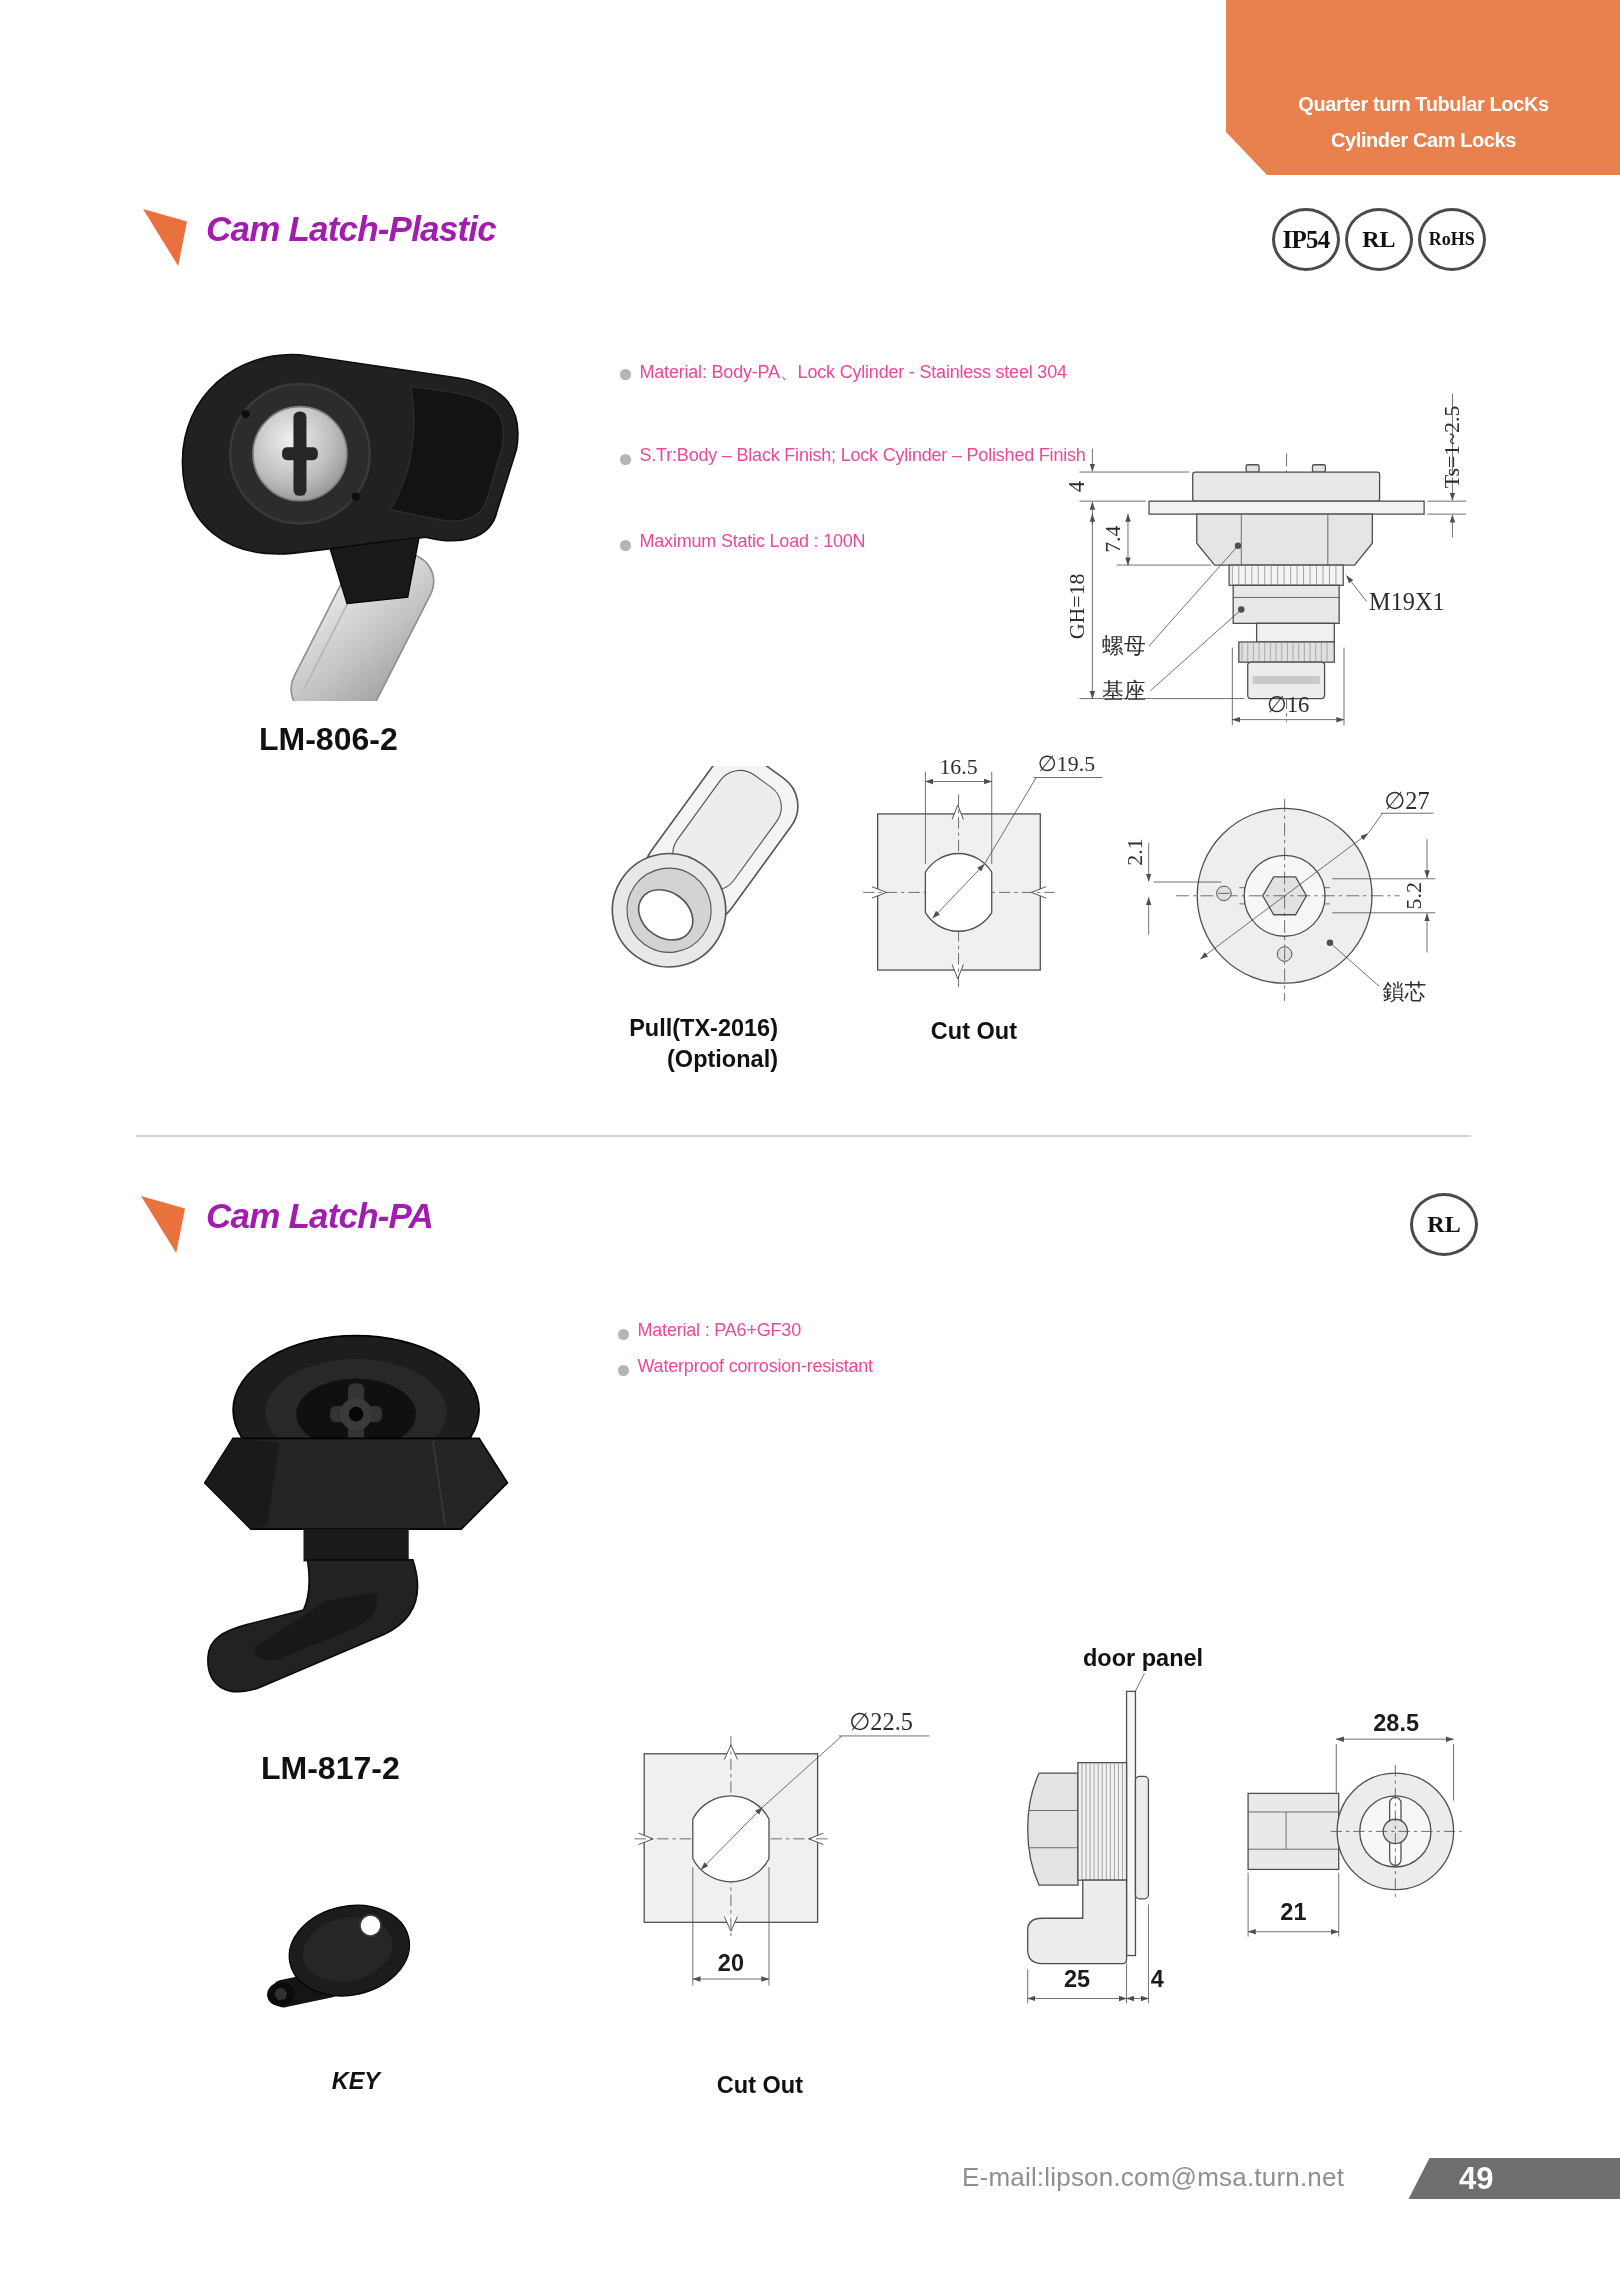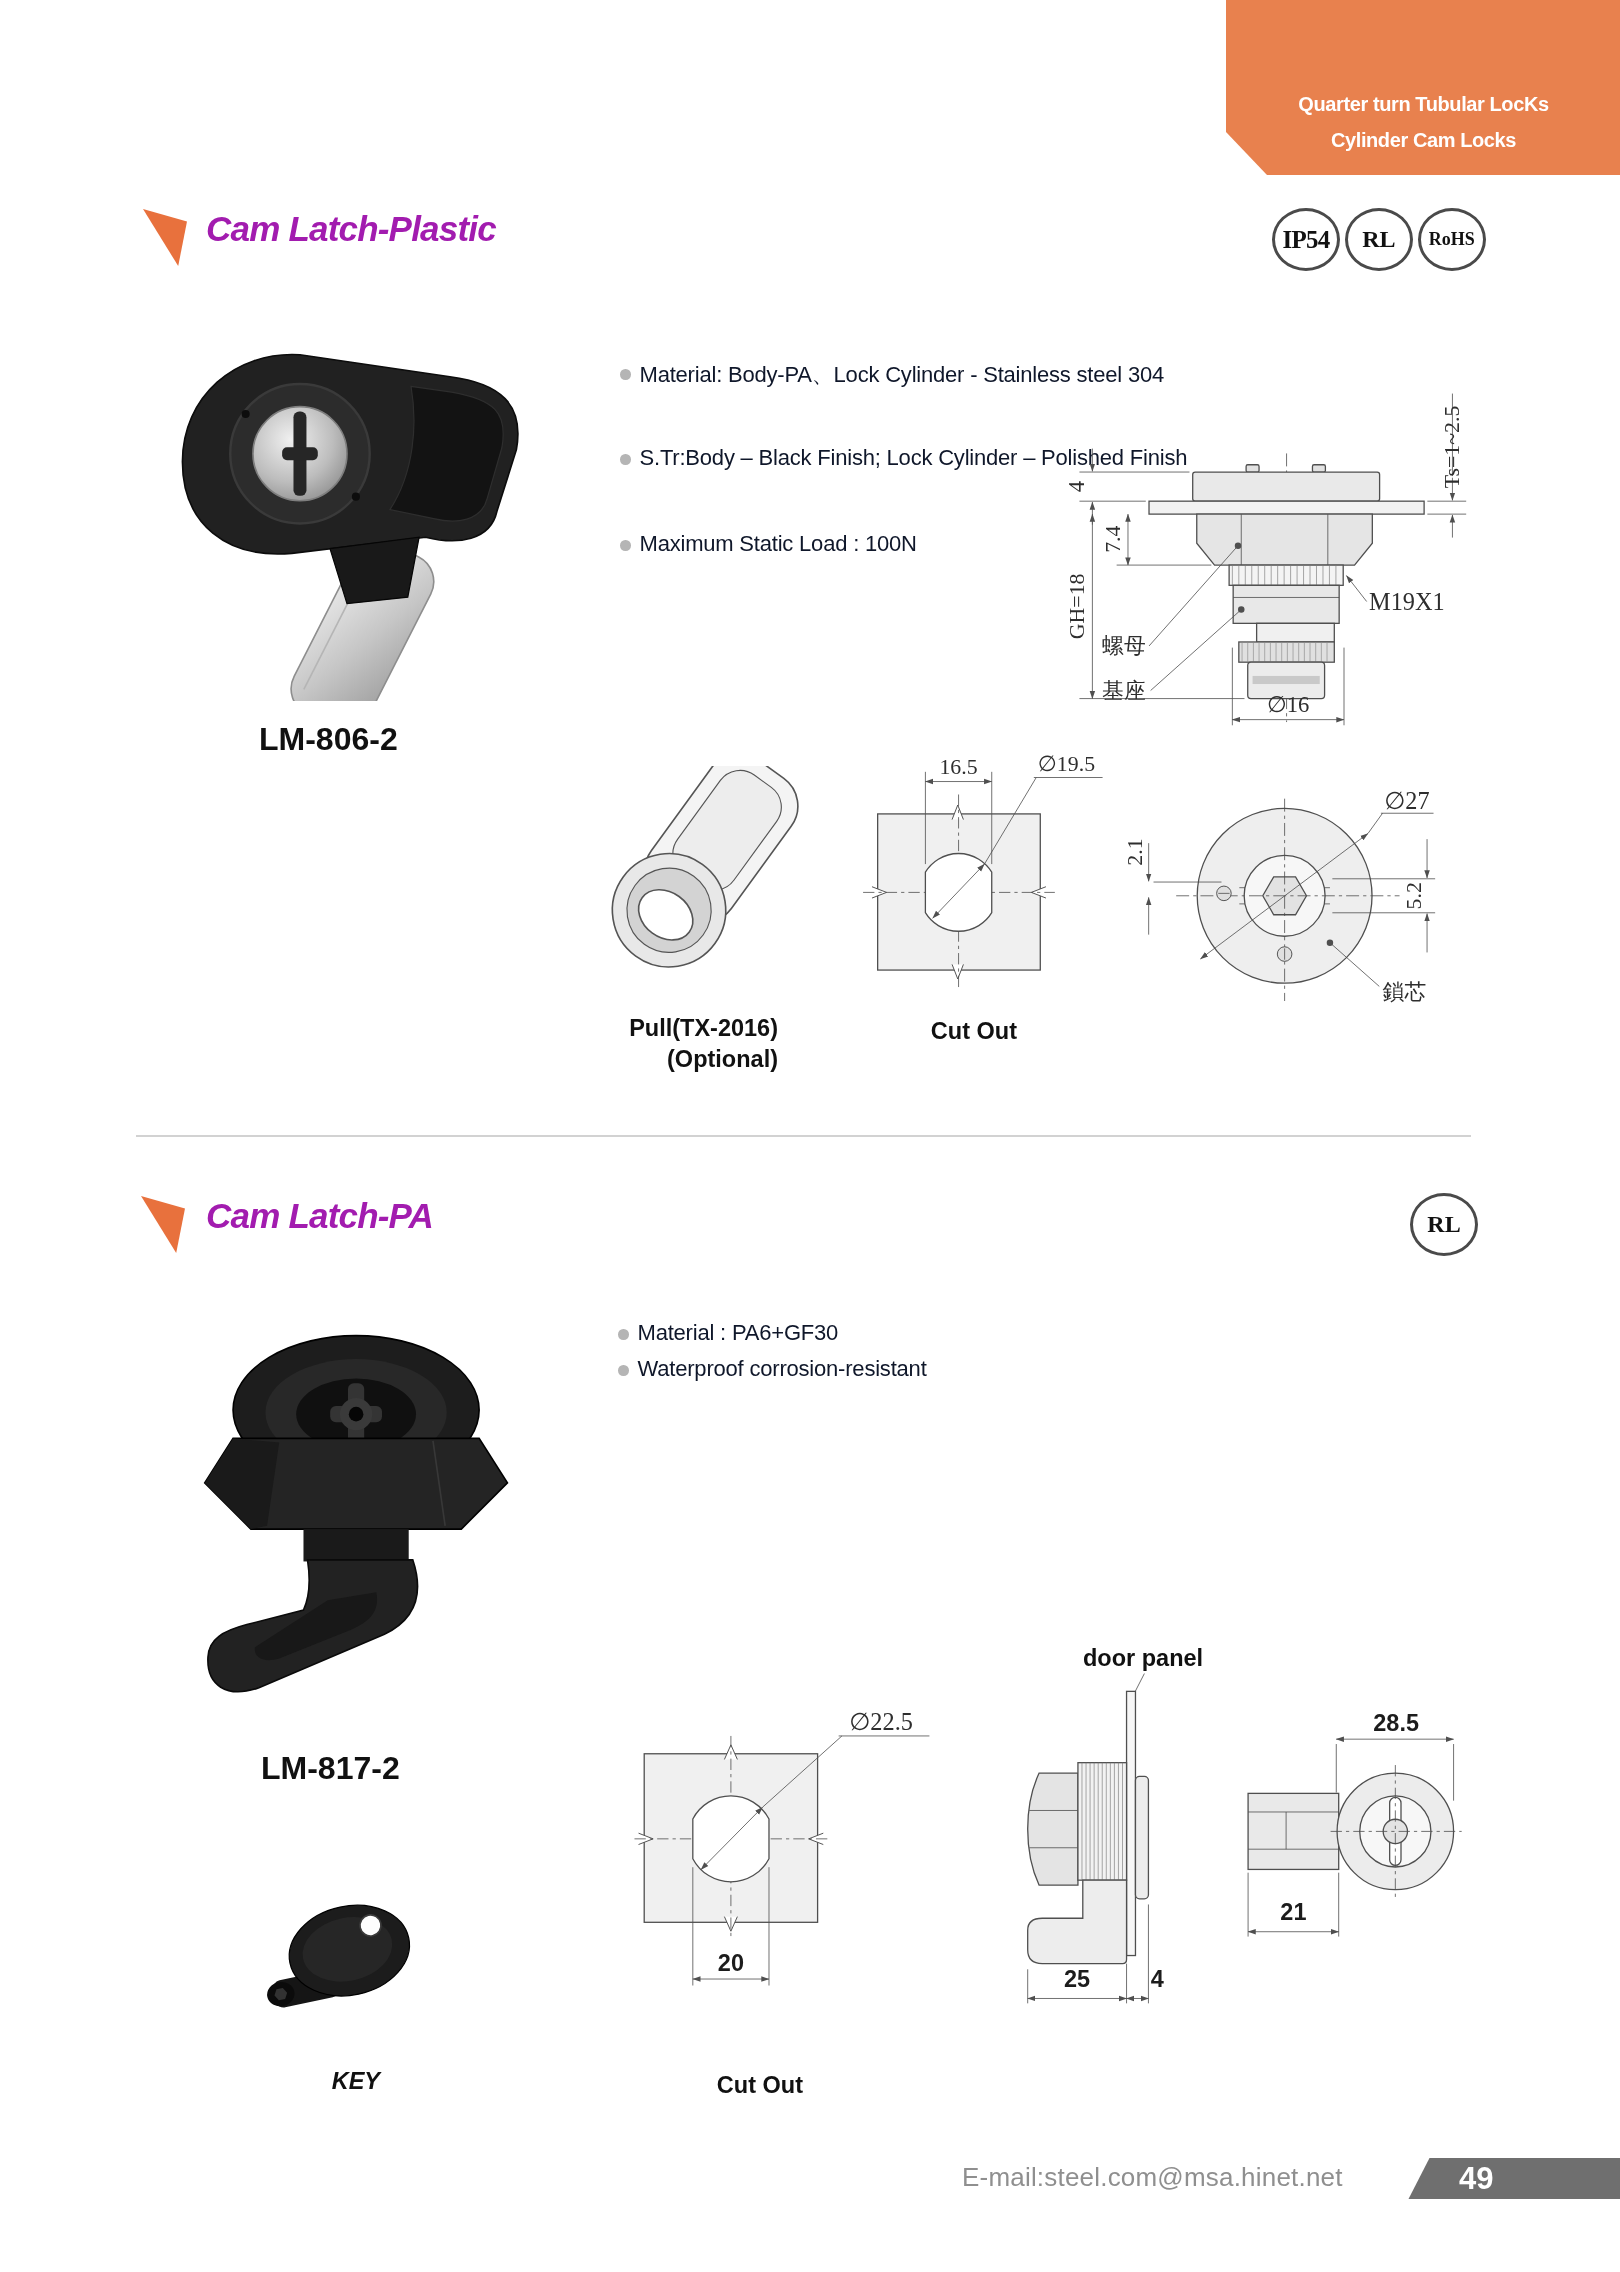--- a/index.html
+++ b/index.html
@@ -14,21 +14,21 @@
   
   .tri{width:44px;height:57px;background:#E8713D;clip-path:polygon(0 0,100% 22%,80% 100%);}
   .sec-title{font-size:35px;font-weight:bold;color:#a21caf;letter-spacing:-0.8px;white-space:nowrap;font-style:italic;}
   .badge{width:62px;height:57px;border:3.2px solid #4a4a4a;border-radius:50%;display:flex;
       align-items:center;justify-content:center;background:#fff;
       font-family:"Liberation Serif",serif;font-weight:bold;color:#111;}
   .badges-row{display:flex;gap:4.9px;}
   .bullet-row{display:flex;align-items:flex-start;}
   .bullet-dot{width:10.5px;height:10.5px;border-radius:50%;background:#b5b5b5;margin-top:9px;
       margin-right:9px;flex:0 0 auto;}
-  .bullet-text{font-size:22px;letter-spacing:-0.2px;color:#0f172a;white-space:nowrap;}
+  .bullet-text{font-size:18px;letter-spacing:-0.2px;color:#ec4899;white-space:nowrap;}
   .model-label{font-size:32px;font-weight:bold;color:#111;letter-spacing:0;}
   .caption{font-size:23.5px;font-weight:bold;color:#111;text-align:right;}
   .divider{height:1.6px;background:#d2d2d2;}
   .email{font-size:26px;color:#8f8f8f;letter-spacing:0.2px;white-space:nowrap;}
   .page-tab{background:#6f6f6f;clip-path:polygon(27.5px 0,100% 0,100% 100%,6.5px 100%);
       display:flex;align-items:center;}
   .page-num{color:#ffffff;font-size:31px;font-weight:bold;margin-left:57px;}
   svg{display:block;}
   svg text{font-family:"Liberation Serif",serif;fill:#2e2e2e;}
   svg text.sans{font-family:"Liberation Sans",sans-serif;font-weight:bold;fill:#1c1c1c;}
@@ -359,19 +359,19 @@
       <line x1="213" y1="84" x2="213" y2="248" stroke-dasharray="14 5 4 5" stroke-width="1"></line>
       <line x1="133" y1="166" x2="295" y2="166" stroke-dasharray="14 5 4 5" stroke-width="1"></line>
       <line x1="31" y1="217" x2="31" y2="296" stroke-width="1"></line>
       <line x1="143" y1="217" x2="143" y2="296" stroke-width="1"></line>
       <line x1="31" y1="290" x2="143" y2="290" marker-start="url(#a7)" marker-end="url(#a7)" stroke-width="1"></line>
     </g>
     <text class="sans" x="214" y="42" text-anchor="middle" font-size="29">28.5</text>
     <text class="sans" x="87" y="276" text-anchor="middle" font-size="29">21</text>
   </svg>
 
-  <div class="abs email" style="left:962px;top:2162px;">E-mail:steel.com@msa.hinet.net</div>
+  <div class="abs email" style="left:962px;top:2162px;">E-mail:lipson.com@msa.turn.net</div>
   <div class="abs page-tab" style="left:1402px;top:2158px;width:219px;height:41px;">
     <span class="page-num">49</span>
   </div>
 
 </div>
 
 
 </body></html>

